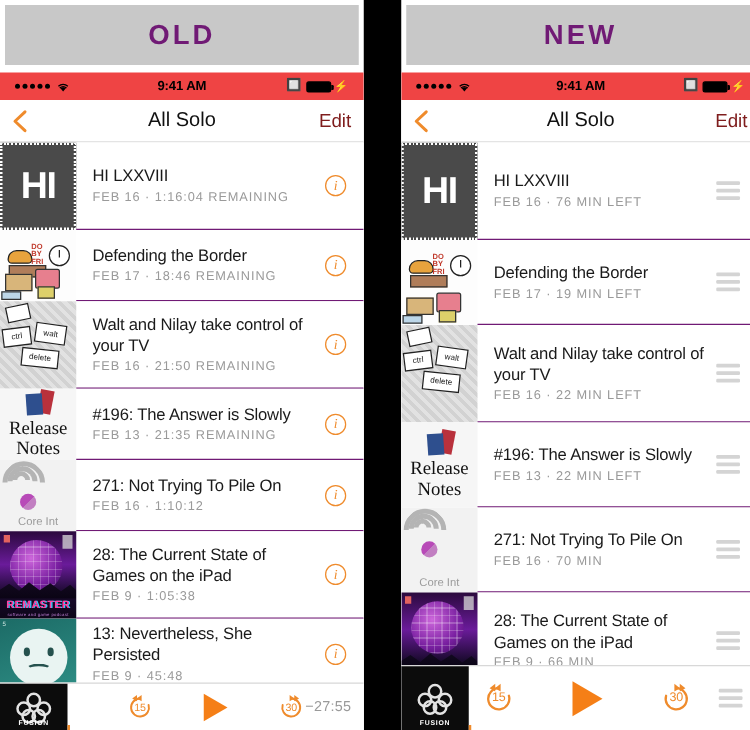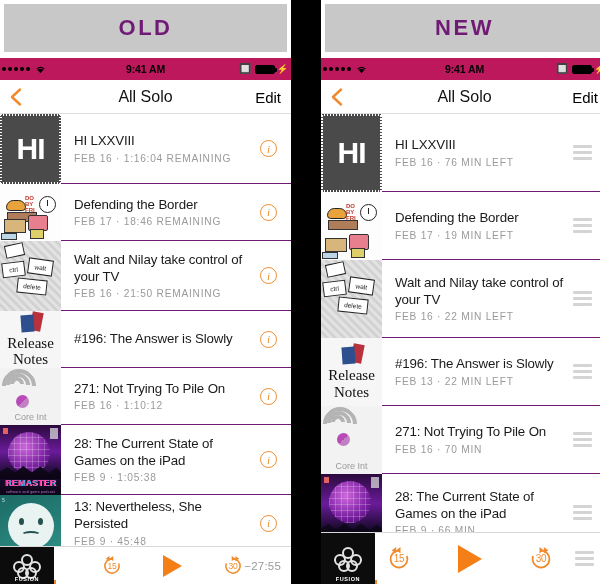--- a/index.html
+++ b/index.html
@@ -25,22 +25,22 @@
   .caption-text {
     font-size: 22px; font-weight: bold; letter-spacing: 2.5px;
     color: #701a75; font-family: "Liberation Sans", sans-serif;
   }
 
   
   .phone { position: absolute; left: 0; right: 0; top: 58px; bottom: 0; background: #fff; }
 
   
   .statusbar {
-    height: 22px; background: #be185d; position: relative;
-    display: flex; align-items: center; padding: 0 2px;
+    height: 22px; background: #ef4444; position: relative;
+    display: flex; align-items: center; padding: 0 12px;
     font-size: 10px; color: #000;
   }
   .sb-left { display: flex; align-items: center; gap: 3px; }
   .dots { display: flex; gap: 2px; align-items: center; }
   .dot { width: 4px; height: 4px; border-radius: 50%; background: #000; display: block; }
   .wifi { width: 11px; height: 9px; position: relative; margin-left: 2px; }
   .sb-center {
     position: absolute; left: 0; right: 0; text-align: center;
     font-size: 10.5px; font-weight: bold; letter-spacing: -0.1px;
   }
@@ -66,21 +66,21 @@
   .nav-back {
     position: absolute; left: 9px; top: 50%; transform: translateY(-50%);
     width: 14px; height: 19px; cursor: pointer;
   }
   .nav-title {
     position: absolute; left: 0; right: 0; text-align: center;
     font-size: 16px; color: #111; font-weight: normal;
   }
   .nav-edit {
     position: absolute; right: 10px; top: 50%; transform: translateY(-50%);
-    font-size: 15px; color: #000000; cursor: pointer;
+    font-size: 15px; color: #7f1d1d; cursor: pointer;
   }
 
   
   .list { position: absolute; top: 56px; left: 0; right: 0; bottom: 0; background: #fff; overflow: hidden; }
   .row {
     display: flex; align-items: stretch; position: relative; background: #fff;
   }
   .art {
     width: 61px; min-width: 61px; align-self: stretch;
     background-size: cover; background-position: center;
@@ -337,20 +337,21 @@
                 <span class="bk-blue"></span>
               </span>
             <span class="lbl">
               <span>Release</span><br>
               <span>Notes</span>
             </span>
           </div>
           <div class="row-body">
             <div class="row-text">
               <div class="row-title">#196: The Answer is Slowly</div>
+              <div class="row-sub">FEB 13 · 21:35 REMAINING</div>
             </div>
             <div class="info-btn">i</div>
           </div>
         </div>
 
         <div class="row" style="height:57px">
           <div class="art art-ci">
             <span class="arcs">
               <span class="arc a1"></span>
                 <span class="arc a2"></span>

